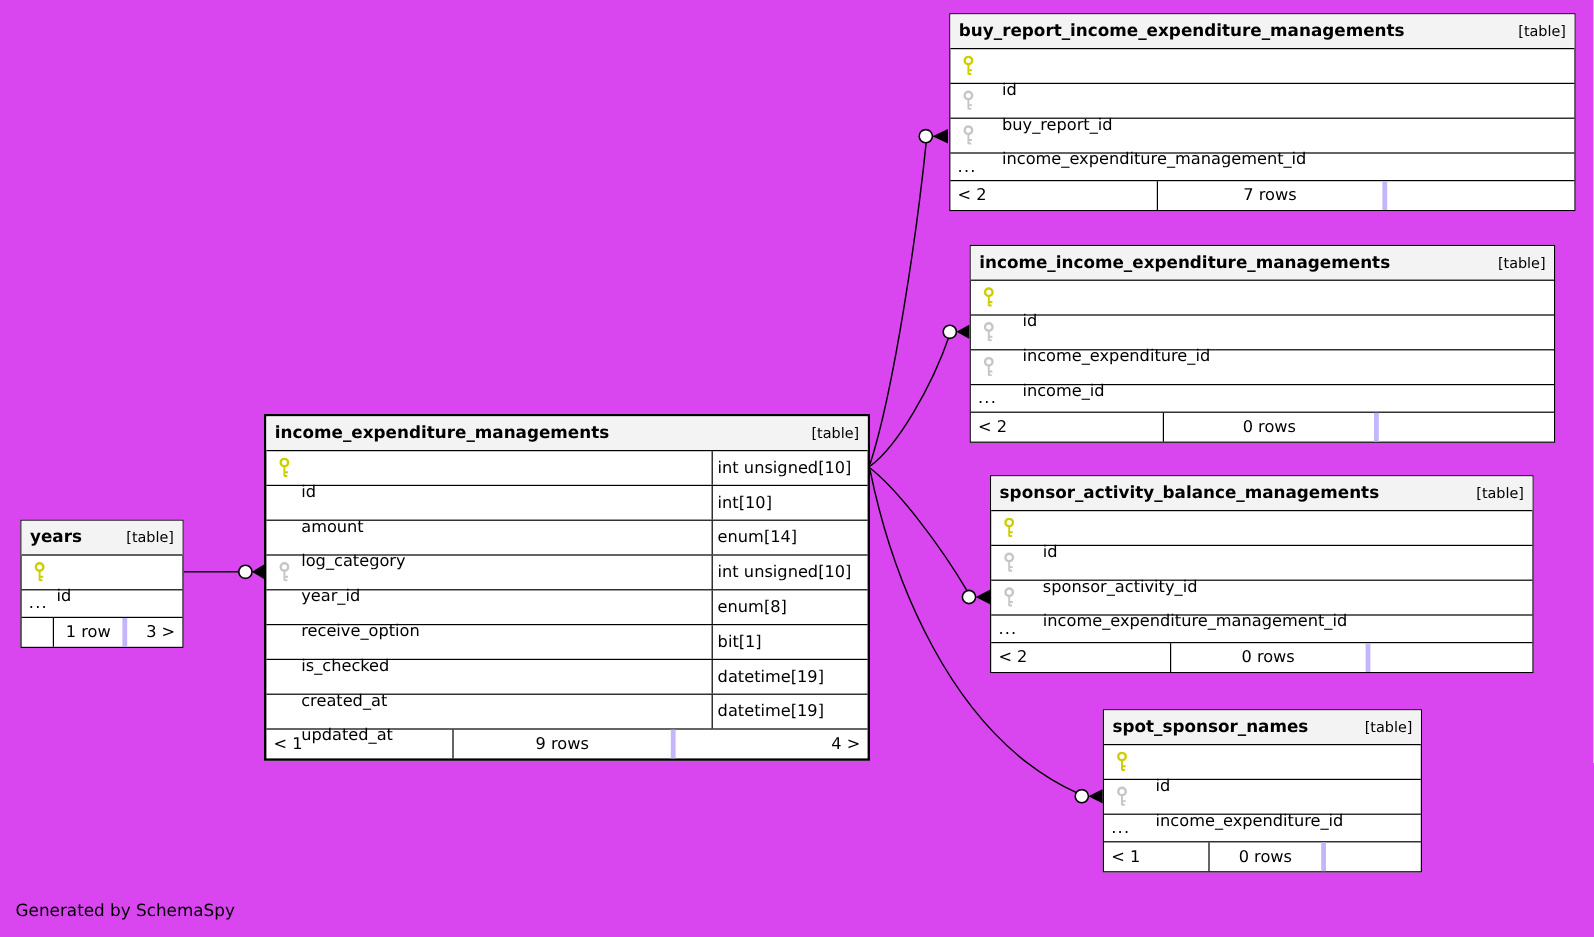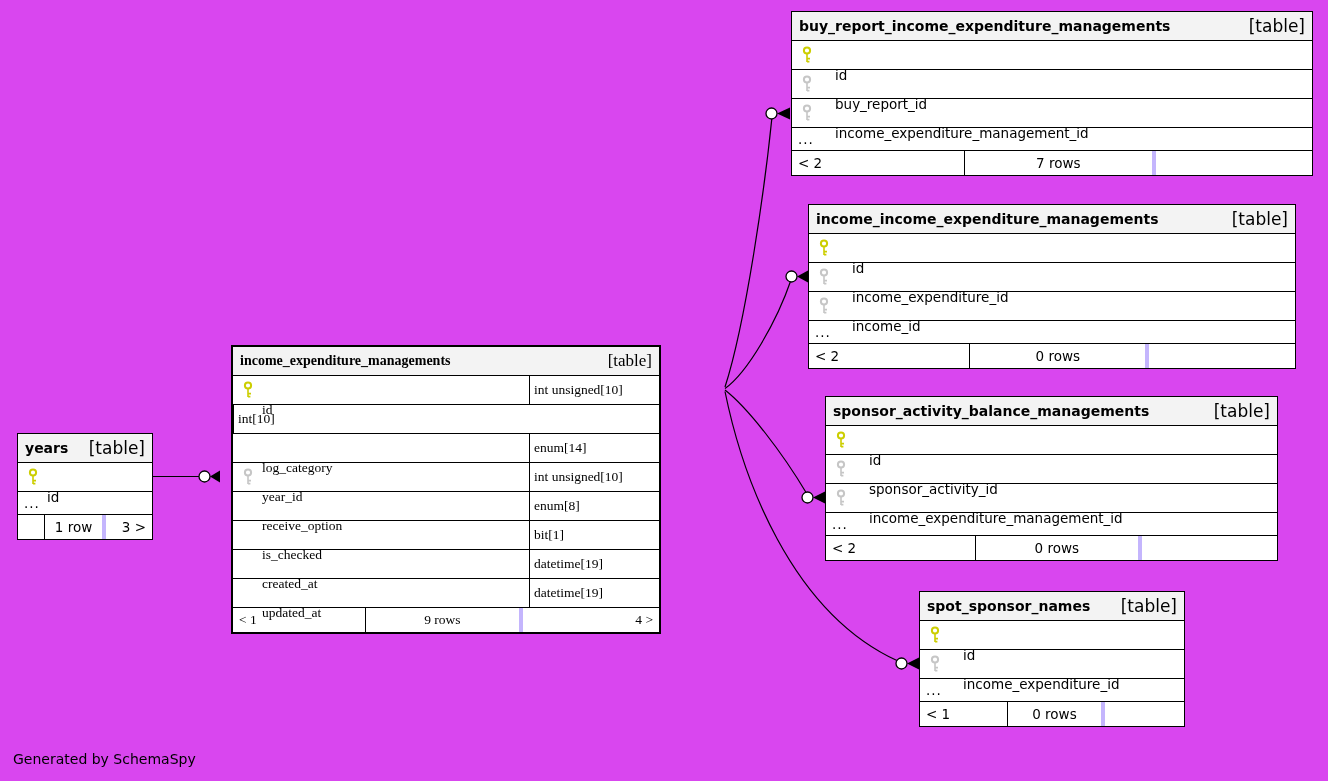--- a/index.html
+++ b/index.html
@@ -8,21 +8,21 @@
   .canvas { position: relative; width: 1328px; height: 781px; background: #d946ef; overflow: hidden; }
 
   svg.rel-layer { position: absolute; left: 0; top: 0; z-index: 1; }
 
   .tbl { position: absolute; z-index: 2; background: #fff; border: 1px solid #000; font-size: 13.5px; }
   .tbl.main { border-width: 2px; }
 
   .hdr { display: flex; justify-content: space-between; align-items: center;
          height: 29px; padding: 0 7px; background: #f3f3f3; border-bottom: 1px solid #000; }
   .tname { font-weight: bold; font-size: 14px; white-space: nowrap; }
-  .ttag  { font-weight: normal; font-size: 17px; white-space: nowrap; margin-left: 14px; }
+  .ttag  { font-weight: normal; font-size: 12px; white-space: nowrap; margin-left: 14px; }
 
   .row { display: flex; align-items: center; height: 29px; border-bottom: 1px solid #000; }
   .namecell { display: flex; align-items: center; flex: 1; height: 100%; padding-left: 10px; }
   .keyicon { width: 10px; height: 18px; flex: 0 0 10px; display: inline-flex; align-items: center; }
   .keyicon.pk { color: #ccce00; }
   .keyicon.fk { color: #c6c6c6; }
   .tbl.narrowgap .colname { margin-left: 9px; }
   .tbl.widegap  .colname { margin-left: 23px; }
   .colname { white-space: nowrap; margin-top: 40px; }
 
@@ -239,38 +239,42 @@
       </div>
     </div>
     <div class="dots">...</div>
     <div class="foot">
       <span class="fl">&lt; 1</span>
       <span class="fc">0 rows</span>
       <span class="fr"></span>
     </div>
   </div>
 
-  <div class="tbl main narrowgap" style="left:231px; top:345px; width:430px;font-family:Liberation Serif, serif;">
+  <div class="tbl main narrowgap" style="left:220px; top:345px; width:505px;">
     <div class="hdr">
       <span class="tname">income_expenditure_managements</span>
       <span class="ttag">[table]</span>
     </div>
     <div class="row">
       <div class="namecell">
         <span class="keyicon pk">
             <svg viewBox="0 0 10 18" width="10" height="18">
               <circle cx="5" cy="4.5" r="3.1" fill="none" stroke="currentColor" stroke-width="2"></circle>
               <path d="M5 7.5 V16 M5 12.6 h3 M5 15.6 h2.4" stroke="currentColor" stroke-width="1.6" fill="none"></path>
             </svg>
           </span>
         <span class="colname">id</span>
       </div>
       <div class="typecell">int unsigned[10]</div>
     </div>
     <div class="row">
+      <div class="namecell">
+        <span class="keyicon"></span>
+        <span class="colname">amount</span>
+      </div>
       <div class="typecell">int[10]</div>
     </div>
     <div class="row">
       <div class="namecell">
         <span class="keyicon"></span>
         <span class="colname">log_category</span>
       </div>
       <div class="typecell">enum[14]</div>
     </div>
     <div class="row">

